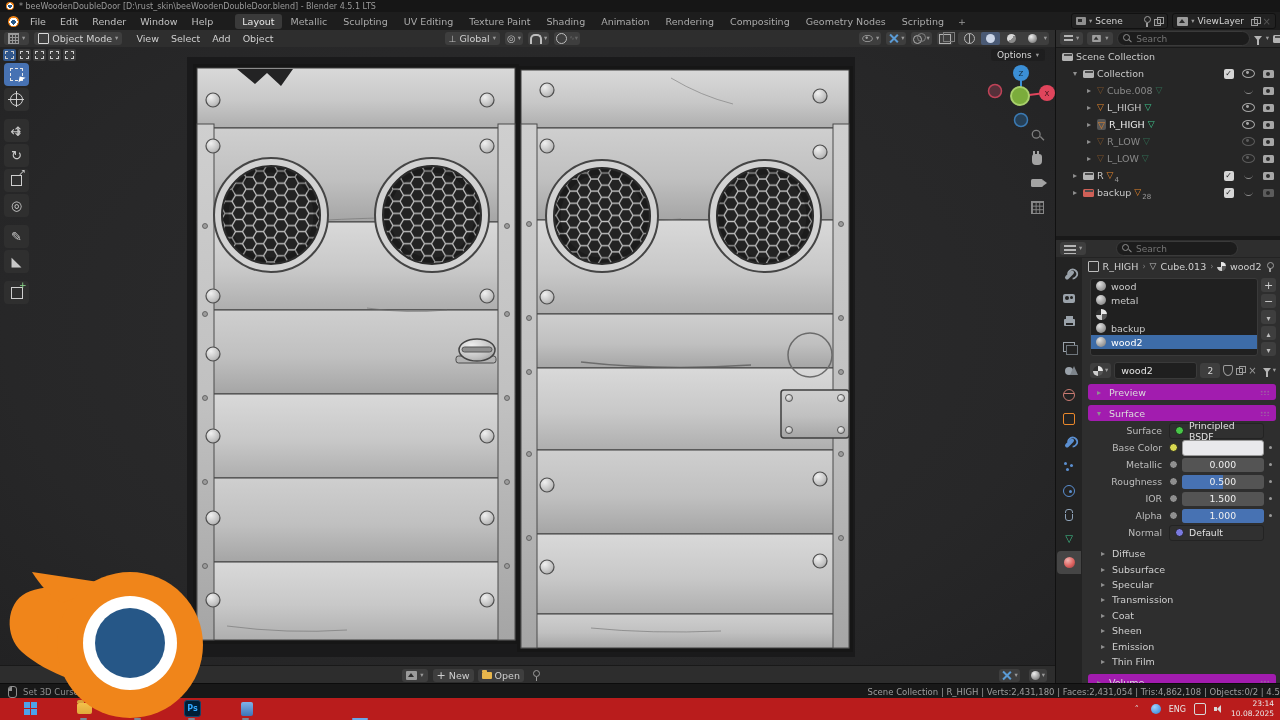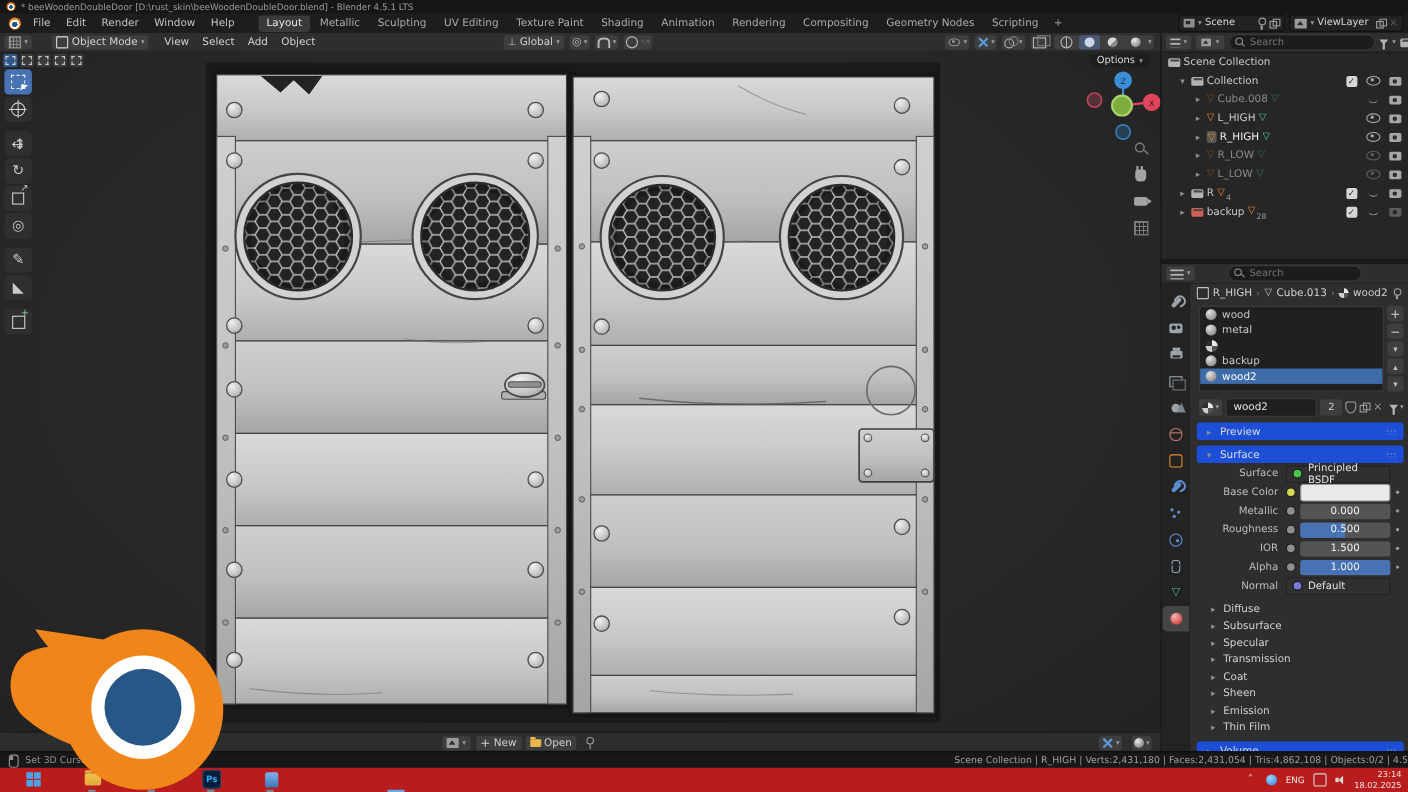--- a/index.html
+++ b/index.html
@@ -190,21 +190,21 @@
   .slot{display:flex;align-items:center;gap:5px;height:14px;padding:0 5px;color:#c9c9c9}
   .slot.sel{background:#3d6ca8;color:#fff}
   #slotbtns{display:flex;flex-direction:column;gap:2px}
   .sqbtn{width:15px;height:14px;background:#3e3e3e;border-radius:3px;display:flex;align-items:center;justify-content:center}
   #dbrow{display:flex;align-items:center;gap:3px;padding:6px 4px 0 8px}
   .dbbtn{display:flex;align-items:center;background:#3e3e3e;border-radius:3px;height:15px;padding:0 3px;gap:2px}
   #dbname{flex:1;display:flex;align-items:center;background:#1f1f1f;border:1px solid #3a3a3a;border-radius:3px;height:15px;padding:0 4px}
   #dbname input{background:transparent;border:none;outline:none;color:#e4e4e4;font-size:9.5px;width:100%;
                 font-family:"DejaVu Sans","Liberation Sans",sans-serif}
   .dbusers{background:#3e3e3e;border-radius:3px;height:15px;min-width:14px;display:flex;align-items:center;justify-content:center;color:#d8d8d8;font-size:9px;padding:0 3px}
-  .phead{display:flex;align-items:center;gap:5px;height:16px;background:#1d4ed8;border-radius:3px;
+  .phead{display:flex;align-items:center;gap:5px;height:16px;background:#a21caf;border-radius:3px;
          margin:5px 4px 0 6px;padding:0 6px;color:#dcdcdc}
   .grip{margin-left:auto;width:10px;height:5px;opacity:.5;
         background:radial-gradient(circle,#999 .8px,transparent 1px) 0 0/3.3px 3.3px}
   .prow{display:flex;align-items:center;height:15px;margin:2px 8px 0 6px}
   .plabel{width:74px;text-align:right;color:#bdbdbd;padding-right:7px;flex:none;font-size:9.3px}
   .socket{width:7px;height:7px;border-radius:50%;border:1px solid #1e1e1e;flex:none;margin-right:4px}
   .skt-gray{background:#8f8f8f}.skt-green{background:#48c748}.skt-yellow{background:#d8d850}.skt-purple{background:#7a7ae0}
   .pfield{flex:1;position:relative;height:14px;background:#545454;border-radius:3px;overflow:hidden;
           display:flex;align-items:center;justify-content:center;color:#f0f0f0;font-size:9.3px}
   .pfield .fill{position:absolute;left:0;top:0;bottom:0;background:#4772b3}
@@ -306,21 +306,21 @@
       <span class="i-x dim"></span>
     </div>
   </div>
 </div>
 
 <div id="vphdr">
   <div class="hbtn" style="margin-left:4px">
     <span class="i-grid" style="width:9px;height:9px"></span>
     <span class="caret">▾</span>
   </div>
-  <div class="hbtn" style="margin-left:18px">
+  <div class="hbtn" style="margin-left:5px">
     <span class="bico-box" style="border-color:#d8d8d8"></span>
     <span>Object Mode</span>
     <span class="caret">▾</span>
   </div>
   <span class="hmenu" style="margin-left:8px">View</span>
   <span class="hmenu">Select</span>
   <span class="hmenu">Add</span>
   <span class="hmenu">Object</span>
   <div style="margin-left:165px;display:flex;align-items:center">
     <div class="hbtn">
@@ -1054,21 +1054,21 @@
   <span class="tkline" style="left:242px;width:7px"></span>
   <span class="tkline act" style="left:352px;width:16px"></span>
   <div id="tray">
     <span class="trayico">˄</span>
     <span class="bluedot"></span>
     <span>ENG</span>
     <span class="notic"></span>
     <span class="spk"></span>
     <div id="clock">
       <span>23:14</span>
-      <span>18.02.2025</span>
+      <span>10.08.2025</span>
     </div>
   </div>
 </div>
 
 <svg id="blogo" width="230" height="160" viewBox="0 0 230 160">
   <path d="M128,30 C90,24 48,24 30,33 C10,43 8,76 26,92 C52,115 92,126 122,133 C103,100 106,60 128,30 Z" fill="#f0851a"></path>
   <path d="M36,12 L116,24 L66,43 C54,36 44,25 36,12 Z" fill="#f0851a"></path>
   <circle cx="134" cy="85" r="73" fill="#f0851a"></circle>
   <circle cx="134" cy="83" r="47" fill="#ffffff"></circle>
   <circle cx="134" cy="83" r="35" fill="#265787"></circle>

